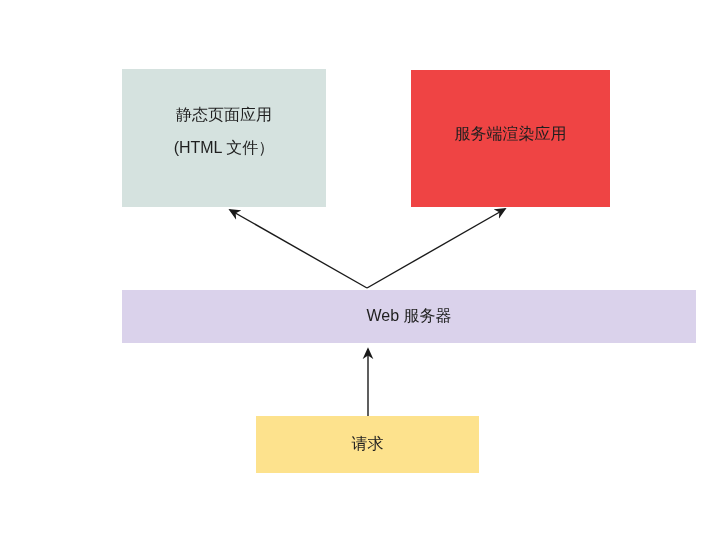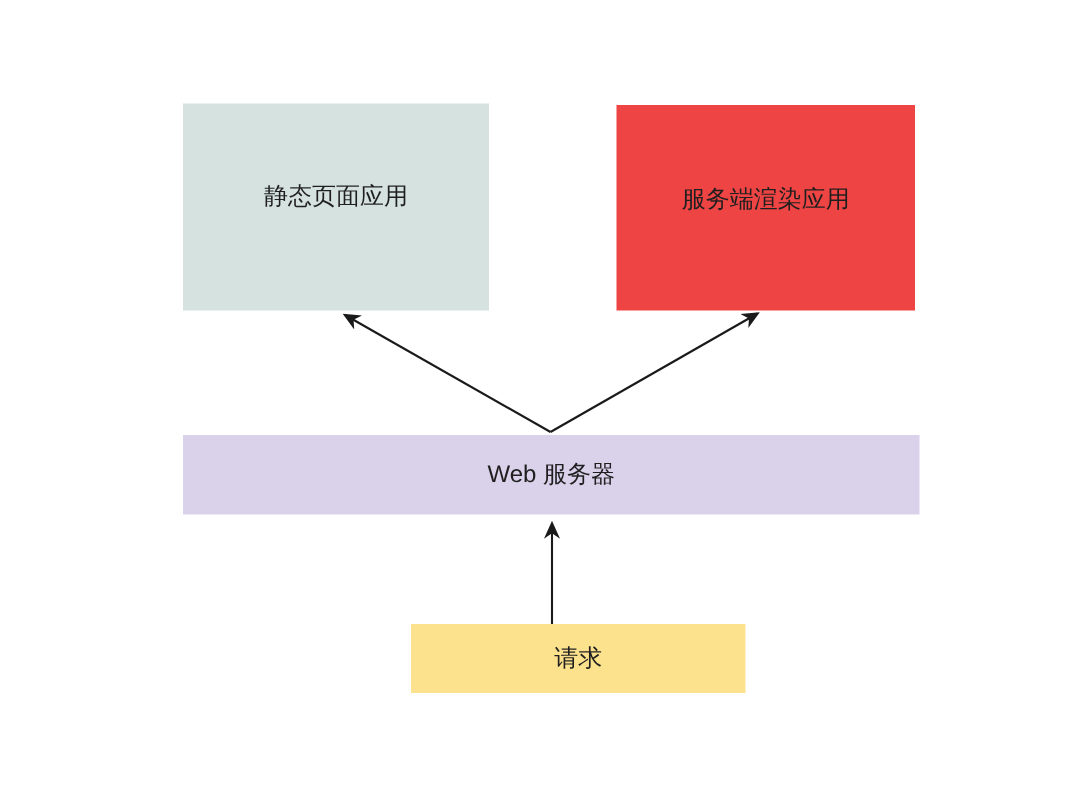--- a/index.html
+++ b/index.html
@@ -27,40 +27,41 @@
   .node .line { display: block; }
   #node-static-app {
     left: 122px; top: 69px; width: 204px; height: 138px;
   }
   #node-static-app .lines { transform: translateY(-7px); line-height: 33px; }
   #node-ssr-app {
     left: 411px; top: 70px; width: 199px; height: 137px;
   }
   #node-ssr-app .lines { transform: translateY(-5px); line-height: 32px; }
   #node-web-server {
-    left: 122px; top: 290px; width: 491px; height: 53px;
+    left: 122px; top: 290px; width: 574px; height: 53px;
   }
   #node-request {
-    left: 256px; top: 416px; width: 223px; height: 46px; margin-left: 18px;
+    left: 256px; top: 416px; width: 223px; height: 57px;
   }
   #arrow-layer {
     position: absolute;
     left: 0; top: 0;
     width: 720px; height: 540px;
     pointer-events: none;
   }
 </style>
 </head>
 <body>
 
 <div id="canvas">
 
   <div class="node" id="node-static-app" style="background-color: rgb(213, 226, 223);">
     <div class="lines">
       <span class="line">静态页面应用</span>
+      <span class="line">(HTML 文件）</span>
     </div>
   </div>
 
   <div class="node" id="node-ssr-app" style="background-color: #ef4444;">
     <div class="lines">
       <span class="line">服务端渲染应用</span>
     </div>
   </div>
 
   <div class="node" id="node-web-server" style="background-color: rgb(218, 210, 235);">

